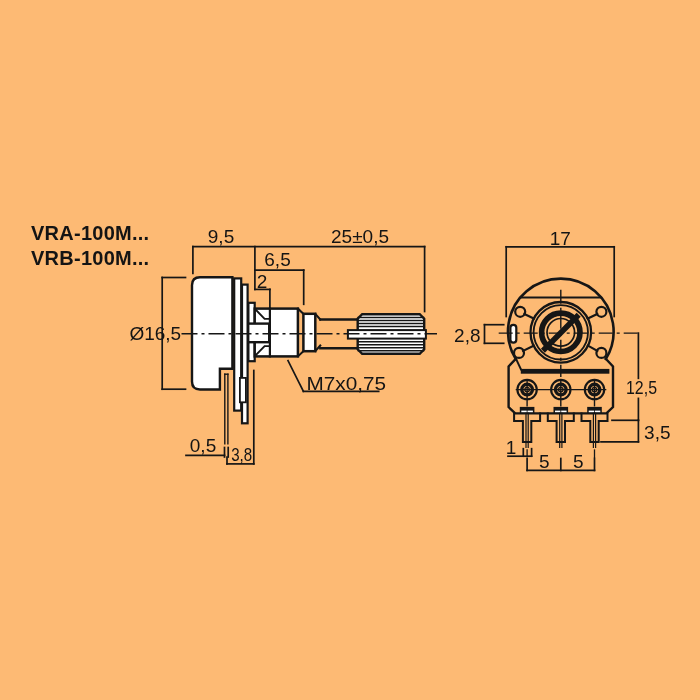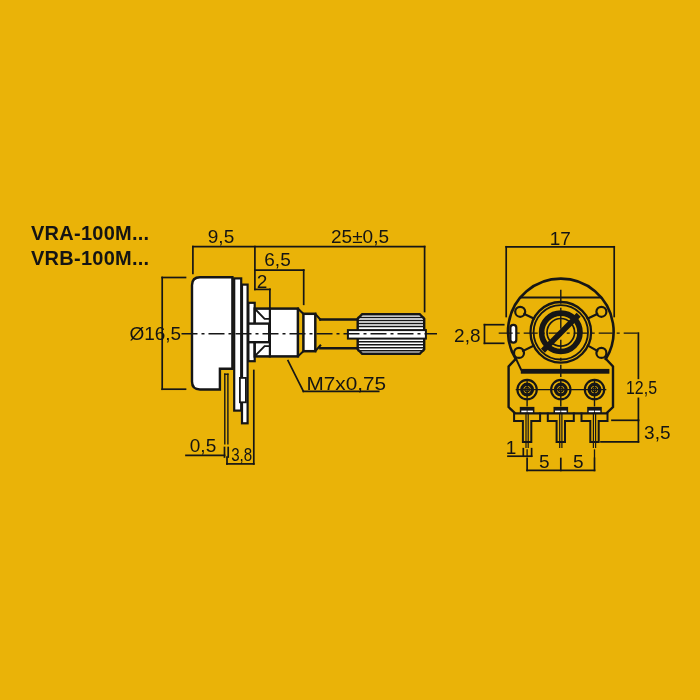--- a/index.html
+++ b/index.html
@@ -1,16 +1,16 @@
 <!DOCTYPE html>
 <html><head>
 <meta charset="utf-8">
 <style>
   html,body{margin:0;padding:0;background:#ffffff;}
-  .page{position:relative;width:700px;height:700px;background:#eab308;overflow:hidden;}
+  .page{position:relative;width:700px;height:700px;background:#fdba74;overflow:hidden;}
   svg{position:absolute;left:0;top:0;}
   text{font-family:"Liberation Sans", sans-serif;fill:#141414;}
   .dim{font-size:19px;}
   .ttl{font-size:20px;font-weight:bold;letter-spacing:.25px;}
 </style>
 </head>
 <body>
 <div class="page">
 <svg width="700" height="700" viewBox="0 0 700 700">
 

